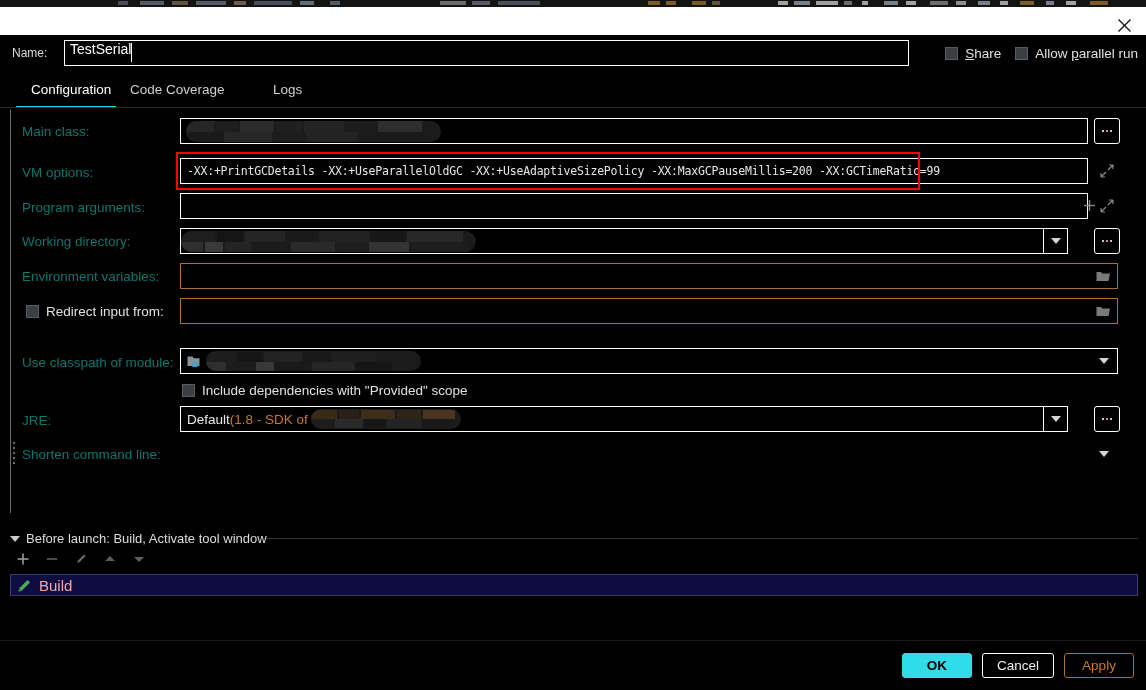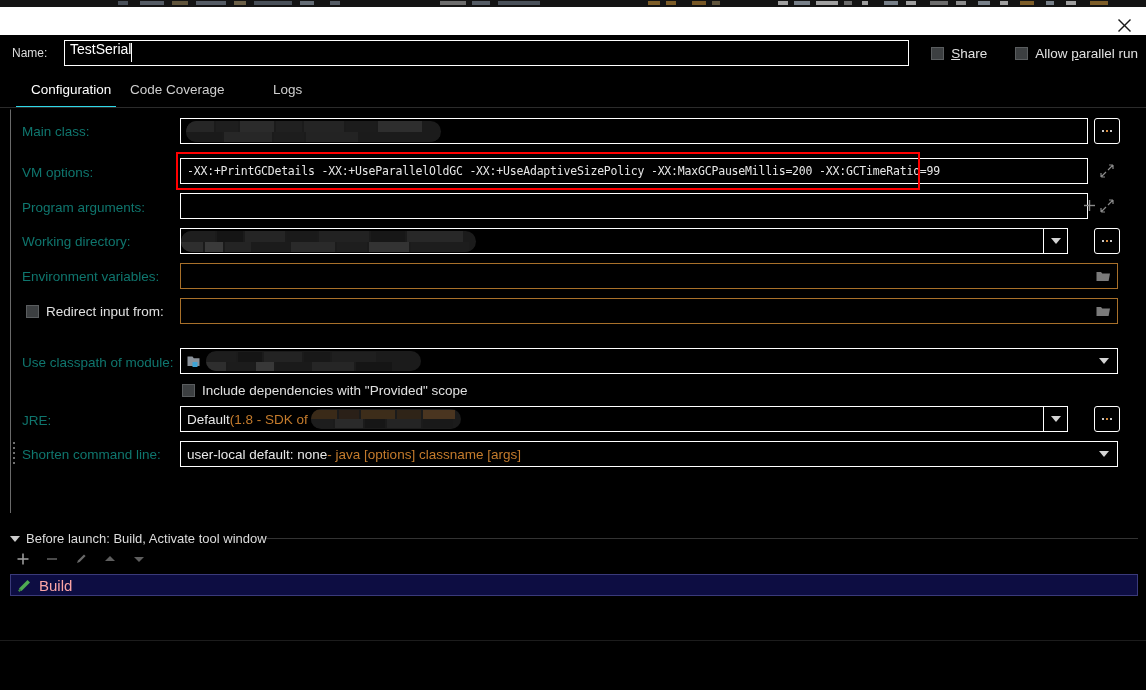--- a/index.html
+++ b/index.html
@@ -58,21 +58,21 @@
     font-size: 14px;
     font-family: "Liberation Sans", sans-serif;
     padding: 0 5px;
     outline: none;
   }
   .caret {
     position: absolute; left: 131px; top: 3px;
     width: 1px; height: 19px; background: #ffffff;
   }
 
-  .topright { position: absolute; right: 8px; top: 46px; display: flex; align-items: flex-start; gap: 28px; }
+  .topright { position: absolute; right: 8px; top: 46px; display: flex; align-items: flex-start; gap: 14px; }
   .cbrow { display: flex; align-items: center; gap: 7px; cursor: pointer; }
   .cb {
     width: 13px; height: 13px;
     background: #3c3f41;
     border: 1px solid #5a5d5f;
     display: inline-block;
     position: relative;
   }
   .cb.checked::after {
     content: "";
@@ -487,24 +487,20 @@
   </div>
   <div class="sqbtn" style="left:1094px; top:406px;">
     <span class="dots3">
         <i></i>
         <i></i>
         <i></i>
       </span>
   </div>
 
   <div class="field-label" style="left:22px; top:447px;">Shorten command line:</div>
-  <div class="inputbox" style="left:180px; top:441px; width:938px;">
-    <span class="whiteTxt">user-local default: none </span>
-    <span class="amberTxt">- java [options] classname [args]</span>
-  </div>
   <div class="drop-arrow" style="left:1099px; top:451px;"></div>
 
 
   <div class="bl-header">
     <span class="tri-down"></span>
     <span>Before launch: Build, Activate tool window</span>
   </div>
   <div class="bl-line"></div>
 
   <div class="bl-toolbar">
@@ -541,16 +537,21 @@
       <svg width="16" height="15" viewBox="0 0 16 15">
         <path d="M11.5 2 L14 4.5 L5.5 13 L3 10.5 Z" fill="#4faa52"></path>
         <path d="M2 12.5 L4 10.5 L5.5 12 L3.5 14 Z" fill="#3d8c40"></path>
       </svg>
     </span>
     <span class="build-label">Build</span>
   </div>
 
 
   <div class="dlg-sep"></div>
+  <div class="dlg-btns">
+    <div class="btn ok">OK</div>
+    <div class="btn cancel">Cancel</div>
+    <div class="btn apply">Apply</div>
+  </div>
 
   <div class="red-box"></div>
 
 </div>
 
 </body></html>

